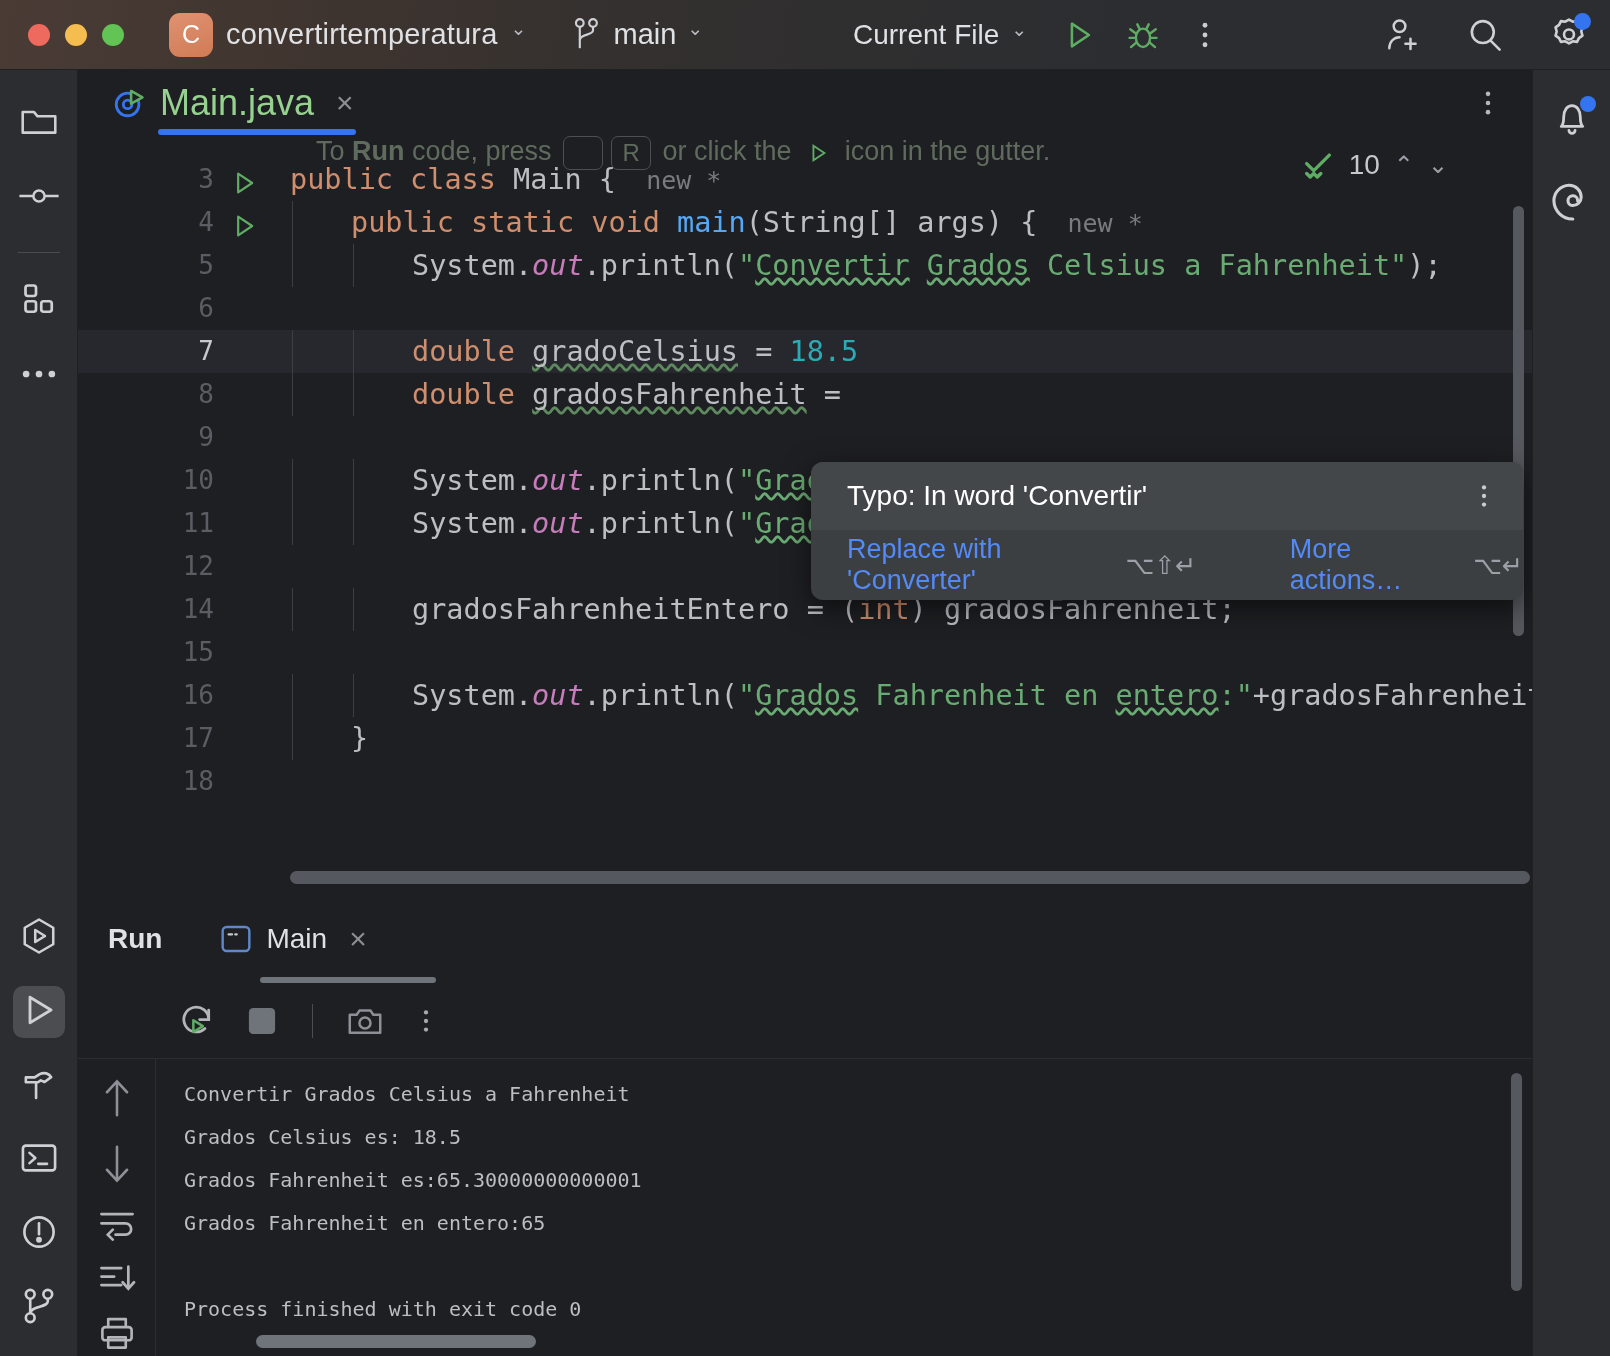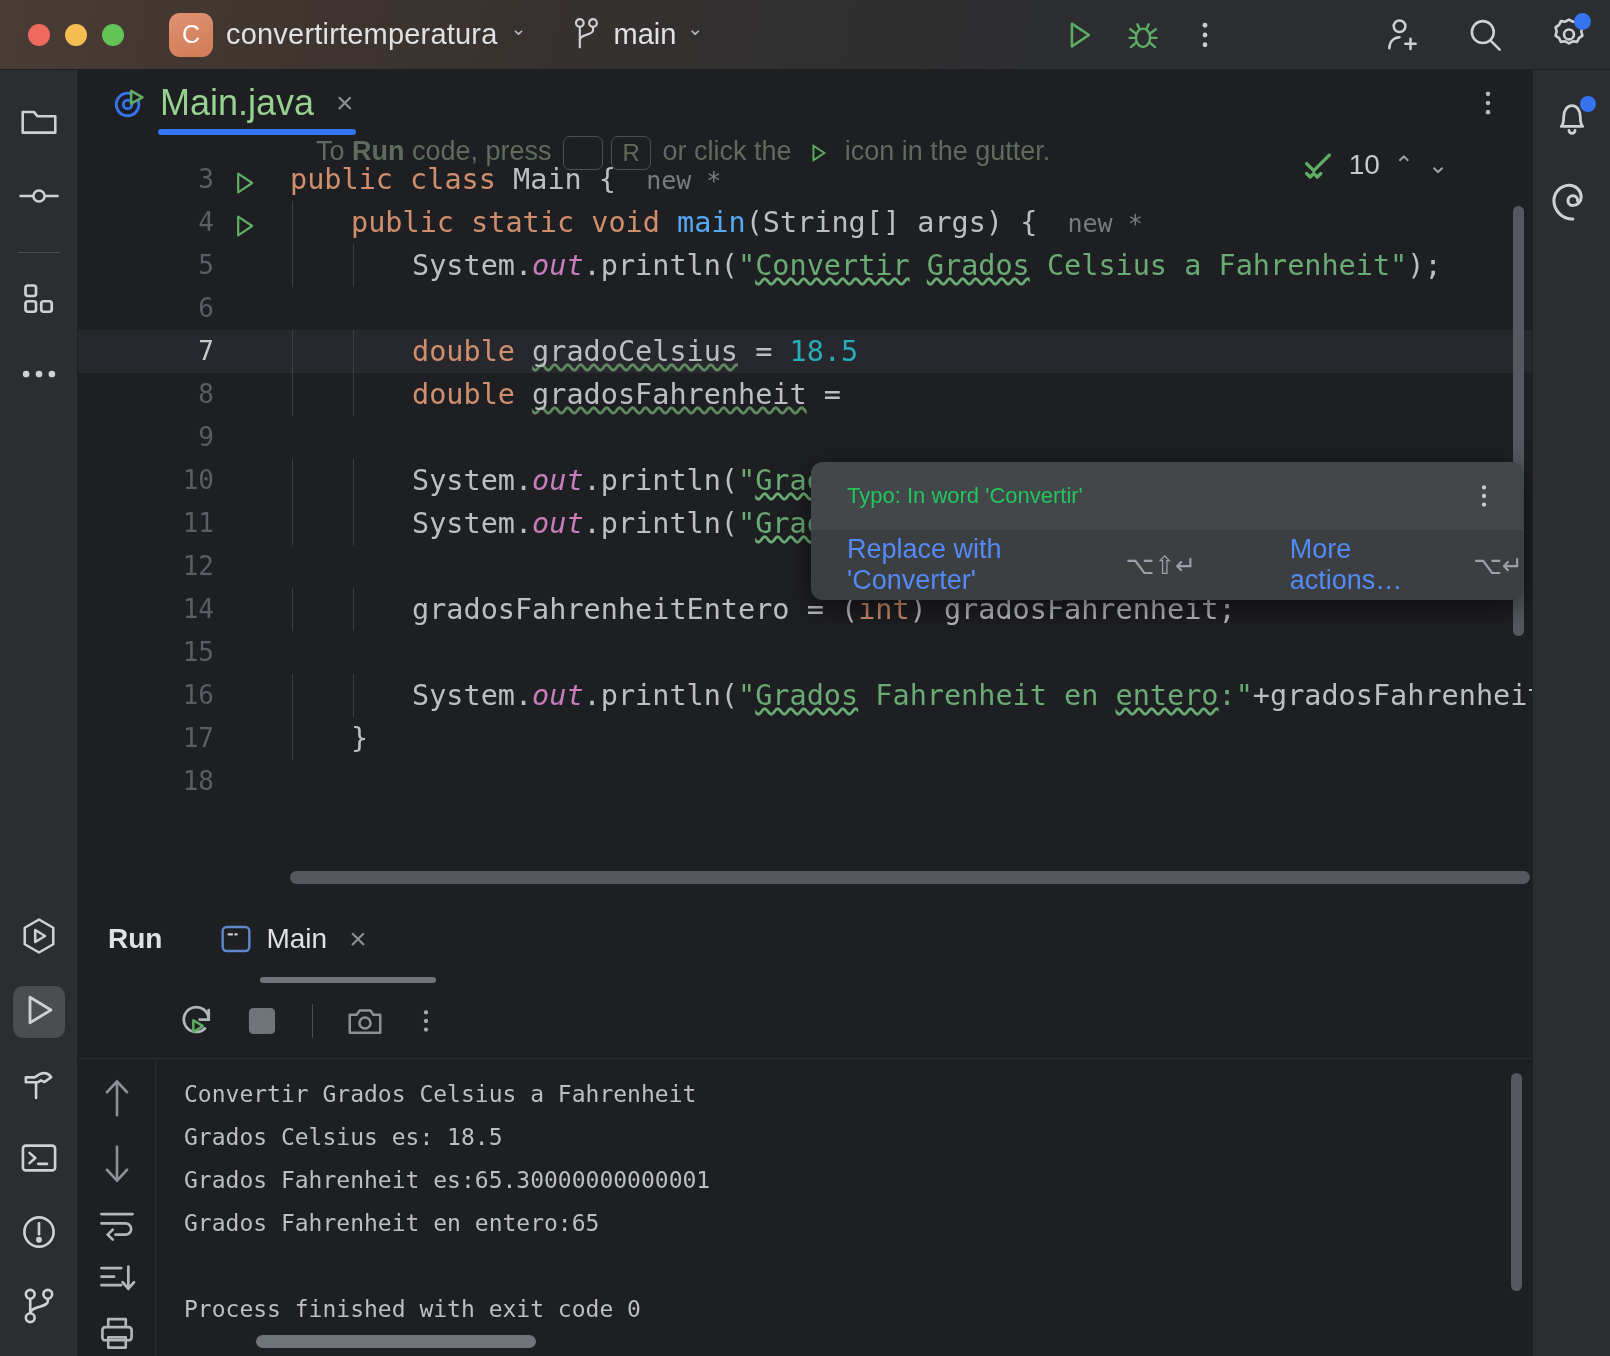--- a/index.html
+++ b/index.html
@@ -152,21 +152,21 @@
   .popup {
     position:absolute; left: 733px; top: 326px; width: 712px;
     background:#3c3f41; border-radius: 12px;
     box-shadow: 0 8px 28px rgba(0,0,0,.55);
     z-index: 20; overflow:hidden;
   }
   .popup-head {
     height: 68px; display:flex; align-items:center; padding: 0 0 0 36px;
     background:#44474a; position:relative;
   }
-  .popup-title { color:#22c55e; font-size: 22px; }
+  .popup-title { color:#ffffff; font-size: 28px; }
   .popup-kebab { position:absolute; right: 26px; top:50%; transform:translateY(-50%); }
   .popup-body { height: 70px; display:flex; align-items:center; padding-left: 36px; gap: 26px; }
   .pop-act { color:#548af7; font-size: 27px; }
   .pop-sc { color:#9da0a8; font-size: 25px; font-family:"DejaVu Sans",sans-serif; }
   .pop-gap { width: 48px; }
 
   
   .runpanel { flex:0 0 462px; height:462px; background:#1e1f22; display:flex; flex-direction:column; border-top:1px solid #1e1f22;}
   .run-head { height: 88px; flex:0 0 88px; display:flex; align-items:center; position:relative; background:#1e1f22;}
   .run-label { color:#dfe1e5; font-size:28px; font-weight:bold; margin-left: 30px;}
@@ -179,21 +179,21 @@
   .tool-div { width:1px; height:34px; background:#4a4c50; margin: 0 4px;}
 
   .console-row { flex:1 1 auto; display:flex; min-height:0; position:relative;}
   .console-side {
     width: 78px; flex:0 0 78px; background:#1e1f22; display:flex;
     flex-direction:column; align-items:center; padding-top: 16px; gap: 20px;
     border-right:1px solid #2b2d30;
   }
   .console {
     flex:1 1 auto; background:#1e1f22; padding: 14px 0 0 28px;
-    font-family:"DejaVu Sans Mono", monospace; font-size: 23px;
+    font-family:"DejaVu Sans Mono", monospace; font-size: 20px;
     line-height: 43px; color:#bcbec4; overflow:hidden; position:relative;
   }
   .cline { white-space:pre; }
   .con-vsb { position:absolute; right: 10px; top: 14px; width: 11px; height: 218px; background:#55585e; border-radius:6px;}
   .con-hsb-track { position:absolute; left: 78px; right: 26px; bottom: 8px; height: 13px; }
   .con-hsb { position:absolute; left: 100px; width: 280px; height:13px; background:#6f737a; border-radius:7px;}
 
   
   .rstripe {
     width: 78px; flex:0 0 78px; background:#2b2d30;
@@ -228,20 +228,24 @@
           <circle cx="6" cy="5" r="3.2"></circle>
             <circle cx="17" cy="5" r="3.2"></circle>
           <path d="M6 8.2 V26"></path>
             <path d="M17 8.2 v3 c0 4 -11 3 -11 8"></path>
         </svg>
       </span>
       <div class="branch-name">main</div>
       <div class="chev"></div>
     </div>
 
+    <div class="runcfg">
+      <div class="runcfg-label">Current File</div>
+      <div class="chev"></div>
+    </div>
 
     <div class="tb-icons">
       <span class="ic">
         <svg width="34" height="34" viewBox="0 0 24 24" fill="none" stroke="#5fad65" stroke-width="1.8" stroke-linejoin="round">
           <path d="M7 4 L19 12 L7 20 Z"></path>
         </svg>
       </span>
       <span class="ic">
         <svg width="34" height="34" viewBox="0 0 24 24" fill="none" stroke="#5fad65" stroke-width="1.7" stroke-linecap="round">
           <ellipse cx="12" cy="14" rx="5" ry="6.5"></ellipse>

